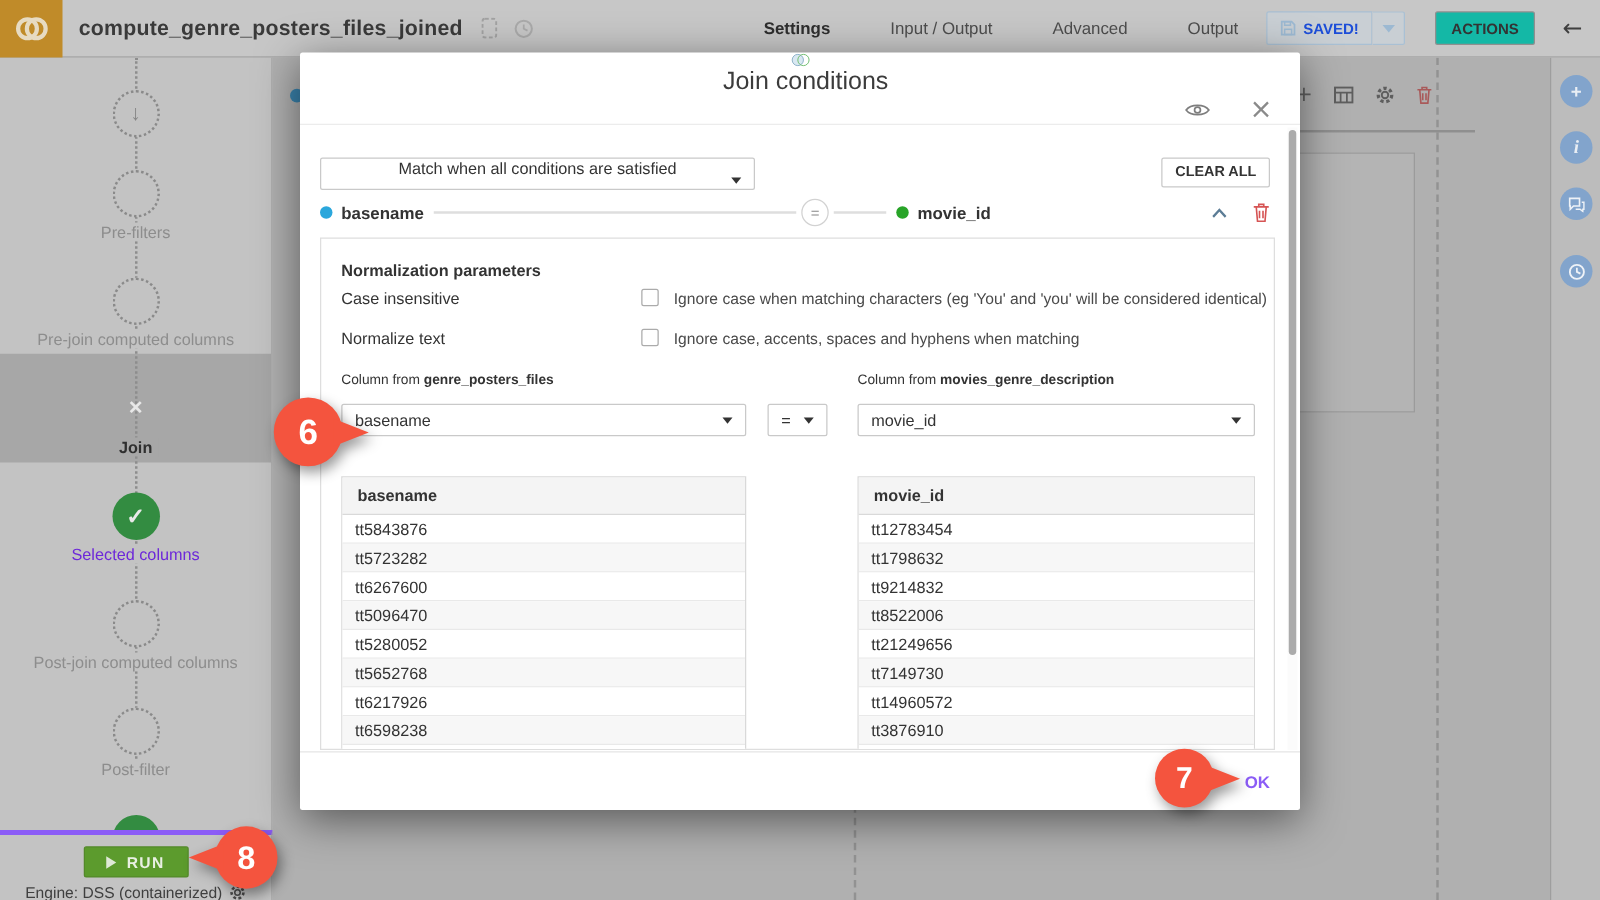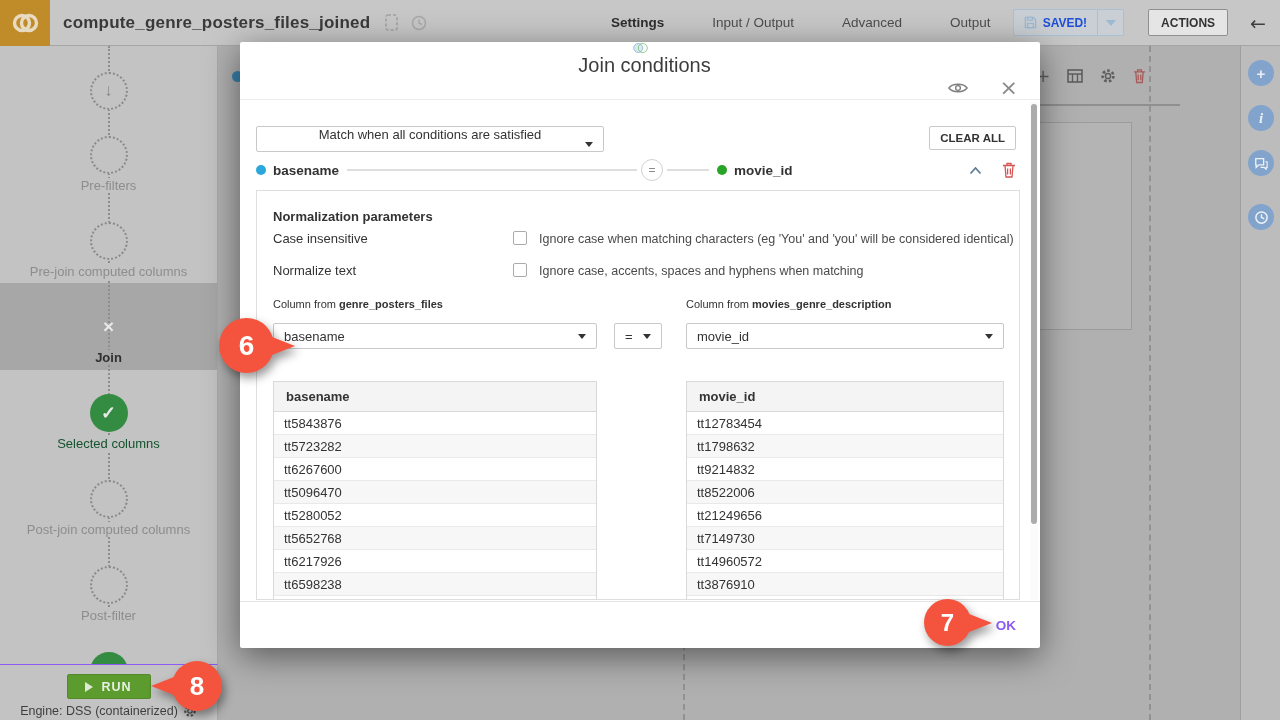--- a/index.html
+++ b/index.html
@@ -17,21 +17,21 @@
   .tabs { margin-left:auto; display:flex; gap:48px; align-items:flex-end; font-size:13.5px; color:#4d4d4d; }
   .tab { cursor:pointer; }
   .tab.active { font-weight:bold; color:#2e2e2e; }
   .saved-group { margin-left:22px; display:flex; height:27px; }
   .saved-btn { display:flex; align-items:center; gap:6px; padding:0 10px; border:1px solid #a9c0d4;
                color:#1d4ed8; font-size:12px; font-weight:bold; background:#c9cfd4; border-radius:2px 0 0 2px; }
   .saved-caret { width:26px; border:1px solid #a9c0d4; border-left:none; background:#c9cfd4;
                  display:flex; align-items:center; justify-content:center; border-radius:0 2px 2px 0; }
   .caret-down-blue { width:0; height:0; border-left:5px solid transparent; border-right:5px solid transparent; border-top:6px solid #9cb9d2; }
   .actions-btn { margin-left:24px; height:27px; padding:0 12px; display:flex; align-items:center;
-                 border:1px solid #8f8f8f; background:#e5e5e5; color:#333; font-size:12px; font-weight:bold; border-radius:2px; }
+                 border:1px solid #8f8f8f; background:#14b8a6; color:#333; font-size:12px; font-weight:bold; border-radius:2px; }
   .back-arrow { margin:0 14px 0 22px; font-size:19px; color:#3f3f3f; }
 
   
   .stepper { position:absolute; left:0; top:46px; width:218px; height:618px; background:#c3c3c3;
              border-right:1px solid #a9a9a9; overflow:hidden; padding-top:26px; }
   .stepline { position:absolute; left:108px; top:46px; height:572px; width:0;
               border-left:2px dotted #8d8d8d; z-index:2; }
   .step { position:relative; height:86px; text-align:center; }
   .step.arrowstep { height:64px; }
   .step.clipped { height:12px; }
@@ -40,24 +40,24 @@
             display:flex; align-items:center; justify-content:center; background:#c3c3c3; }
   .circle.arrow, .circle.empty { border:2px dotted #8a8a8a; }
   .step.current .circle { background:transparent; }
   .circle.arrow { color:#868686; font-size:17px; }
   .circle.error { background:#aa1f2d; color:#e8e8e8; font-size:19px; font-weight:bold; }
   .circle.done  { background:#338c41; color:#e9e9e9; font-size:18px; font-weight:bold; }
   .step-label { position:relative; z-index:3; margin-top:4px; font-size:13px; }
   .step-label span { padding:0 5px; background:#c3c3c3; color:#8d8d8d; }
   .step-label span:empty { display:none; }
   .step.current .step-label span { background:#a7a7a7; color:#2f2f2f; font-weight:bold; }
-  .step.done .step-label span { color:#14532d; }
+  .step.done .step-label span { color:#6d28d9; }
 
   .runbar { position:absolute; left:0; top:664px; width:218px; height:56px; background:#c3c3c3;
-            border-top:1px solid #8b5cf6; border-right:1px solid #a9a9a9; text-align:center; }
+            border-top:4px solid #8b5cf6; border-right:1px solid #a9a9a9; text-align:center; }
   .run-btn { margin:9px auto 0; width:84px; height:25px; background:#5c9b2d; border:1px solid #53892a; border-radius:2px;
              display:flex; align-items:center; justify-content:center; gap:8px; color:#e9f0e3;
              font-size:12.5px; font-weight:bold; letter-spacing:1px; }
   .play-tri { width:0; height:0; border-top:5px solid transparent; border-bottom:5px solid transparent; border-left:8px solid #dfe9d6; }
   .engine-line { margin-top:5px; font-size:12.5px; color:#3f3f3f; display:flex; align-items:center; justify-content:center; gap:5px; }
 
   
   .bg-dot { position:absolute; left:232px; top:71px; width:11px; height:11px; border-radius:50%; background:#3a83ad; }
   .bg-toolicons { position:absolute; left:1036px; top:66px; display:flex; gap:17px; align-items:center; }
   .bg-hline { position:absolute; left:1000px; top:104px; width:180px; height:2px; background:#8f8f8f; }

